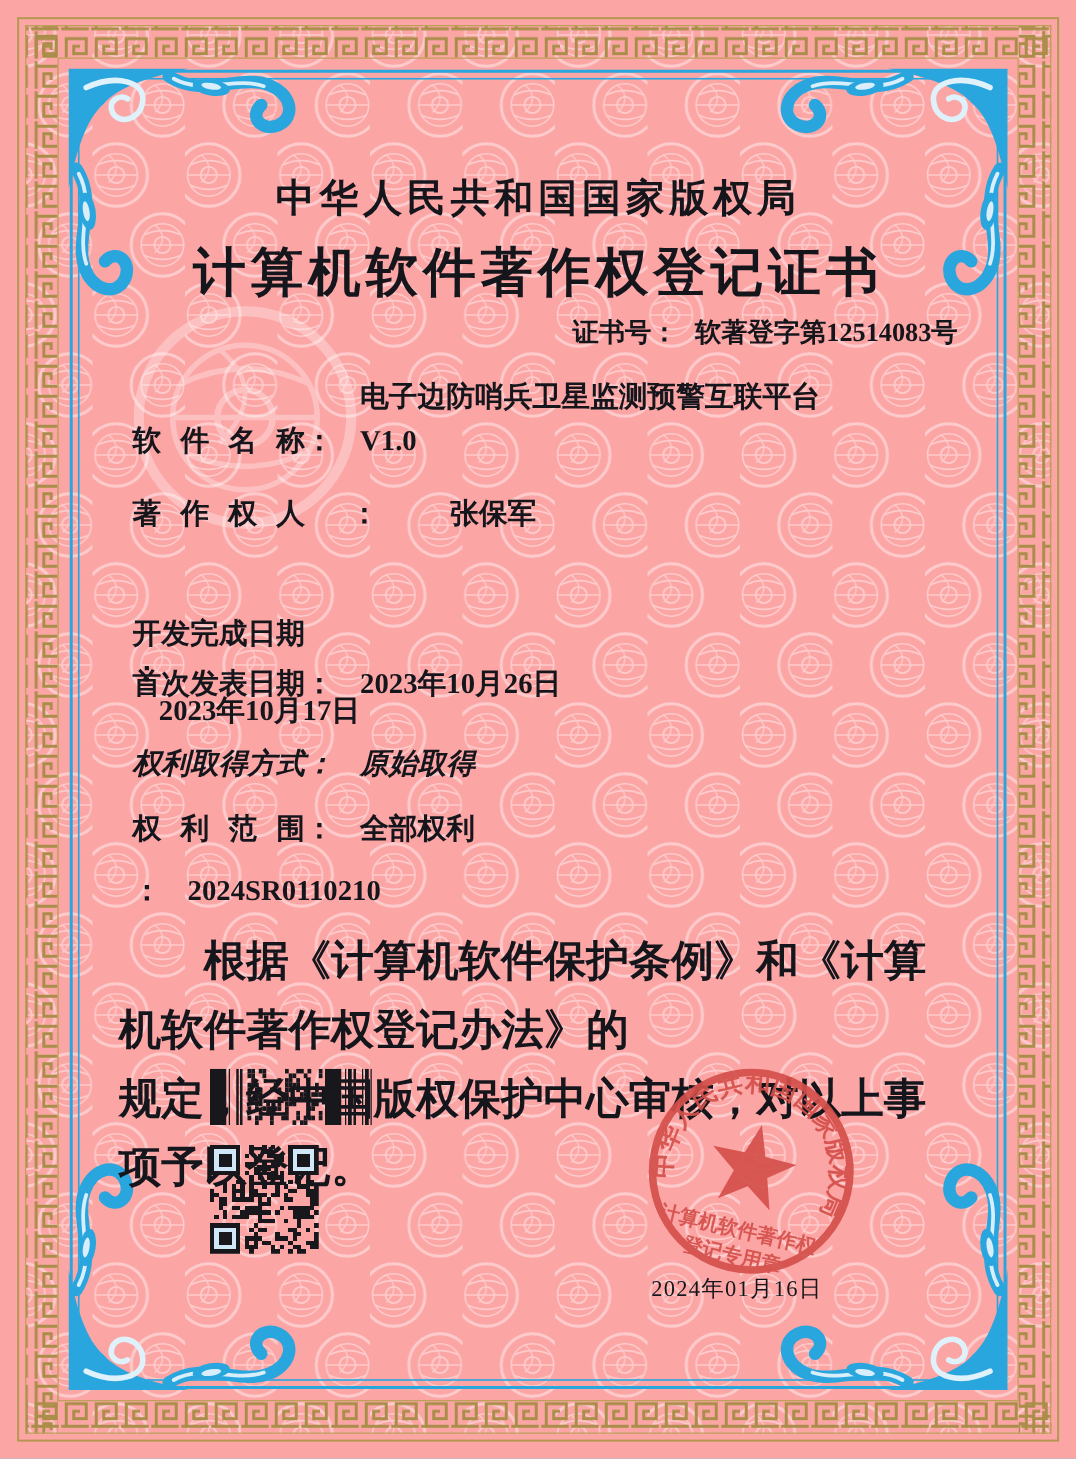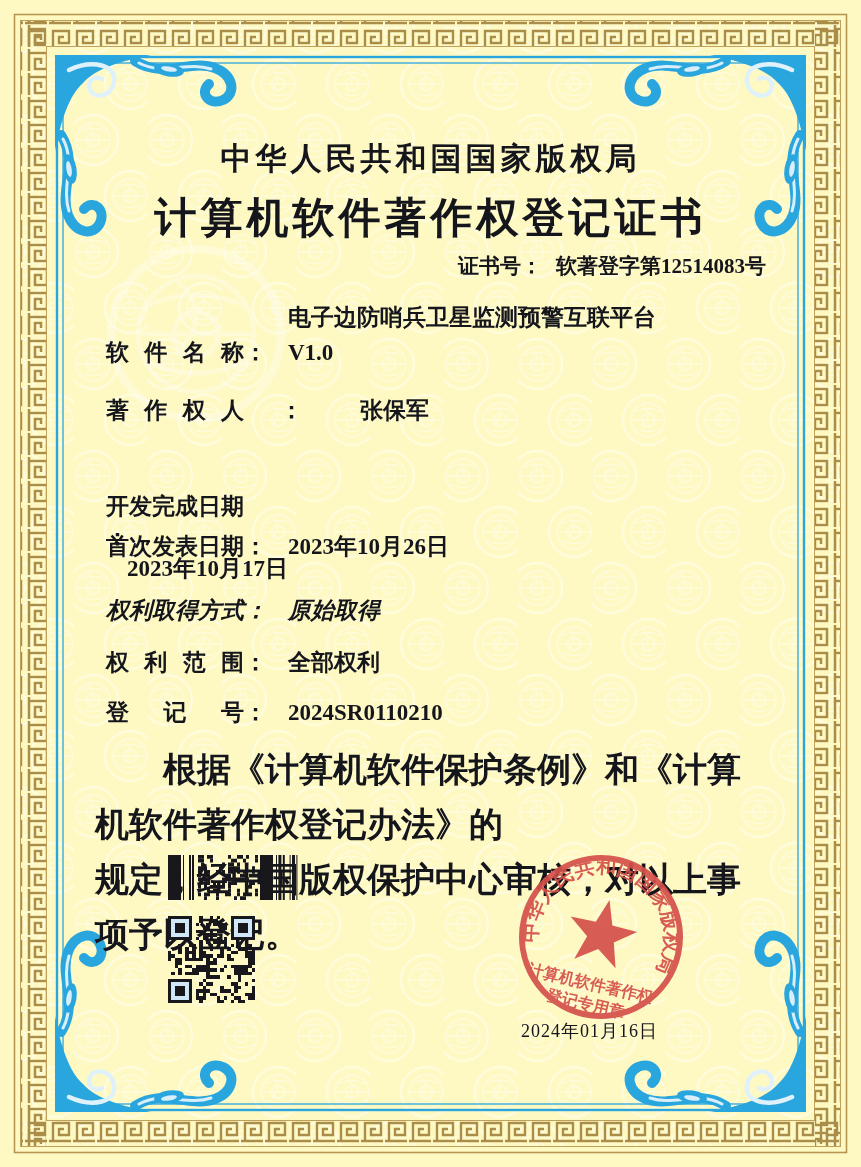--- a/index.html
+++ b/index.html
@@ -1,20 +1,20 @@
 <!DOCTYPE html>
 <html><head>
 <meta charset="utf-8">
 <style>
   html,body{margin:0;padding:0;background:#9fc3dd;}
   .page{
     position:relative;
     width:861px;height:1167px;
     margin:0 auto;
-    background:#fef9c3;
+    background:#fca5a5;
     overflow:hidden;
     font-family:"Liberation Serif","DejaVu Serif",serif;
     color:#15151c;
   }
   .frame-svg{position:absolute;left:0;top:0;z-index:1;pointer-events:none;}
   .content{position:absolute;left:0;top:0;width:100%;height:100%;z-index:2;}
 
   .authority{
     position:absolute;top:138px;left:0;width:100%;
     text-align:center;font-size:31px;font-weight:bold;letter-spacing:4px;
@@ -162,21 +162,20 @@
       <span class="fvalue">原始取得</span>
     </div>
 
     <div class="frow r5">
       <span class="flabel">权利范围</span>
       <span class="fcolon">：</span>
       <span class="fvalue">全部权利</span>
     </div>
 
     <div class="frow r6">
-      <span class="flabel">登记号</span>
       <span class="fcolon">：</span>
       <span class="fvalue">2024SR0110210</span>
     </div>
 
     <div class="statement">
       <div class="ln1">根据《计算机软件保护条例》和《计算机软件著作权登记办法》的</div>
       <div class="ln2">规定，经中国版权保护中心审核，对以上事项予以登记。</div>
     </div>
 
     <svg class="barcode" id="barcode" viewBox="0 0 134 45" preserveAspectRatio="none">

